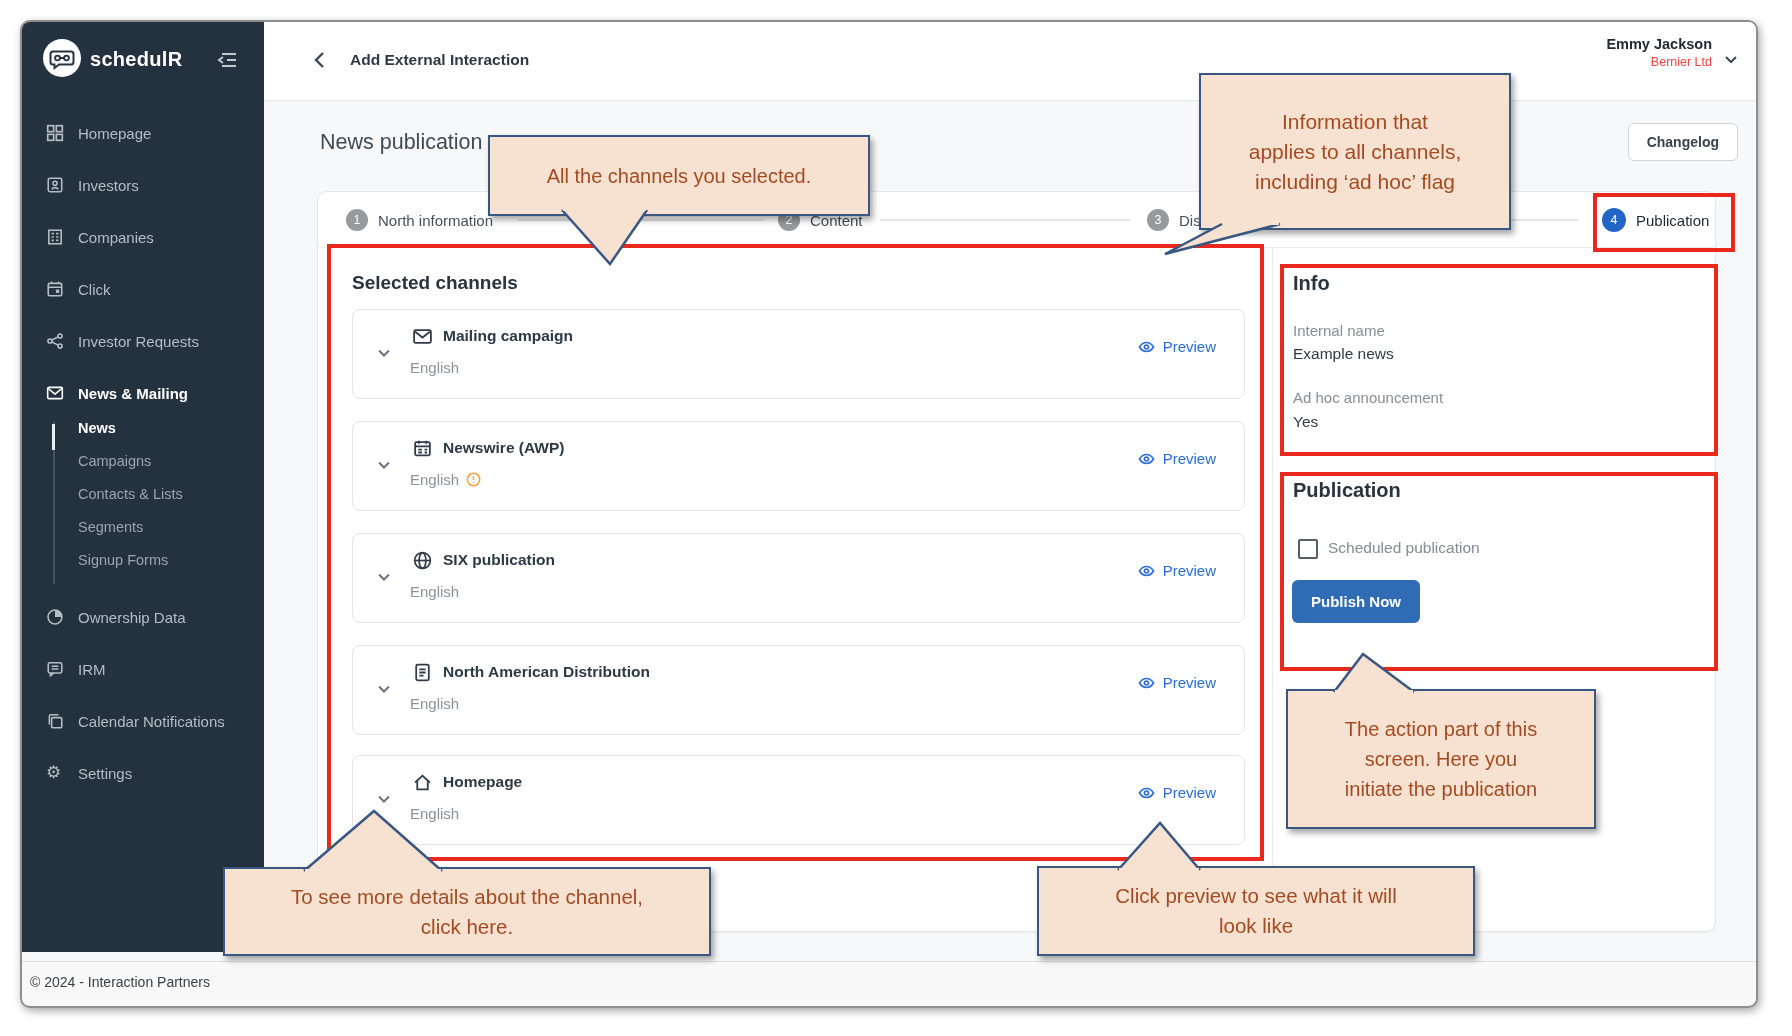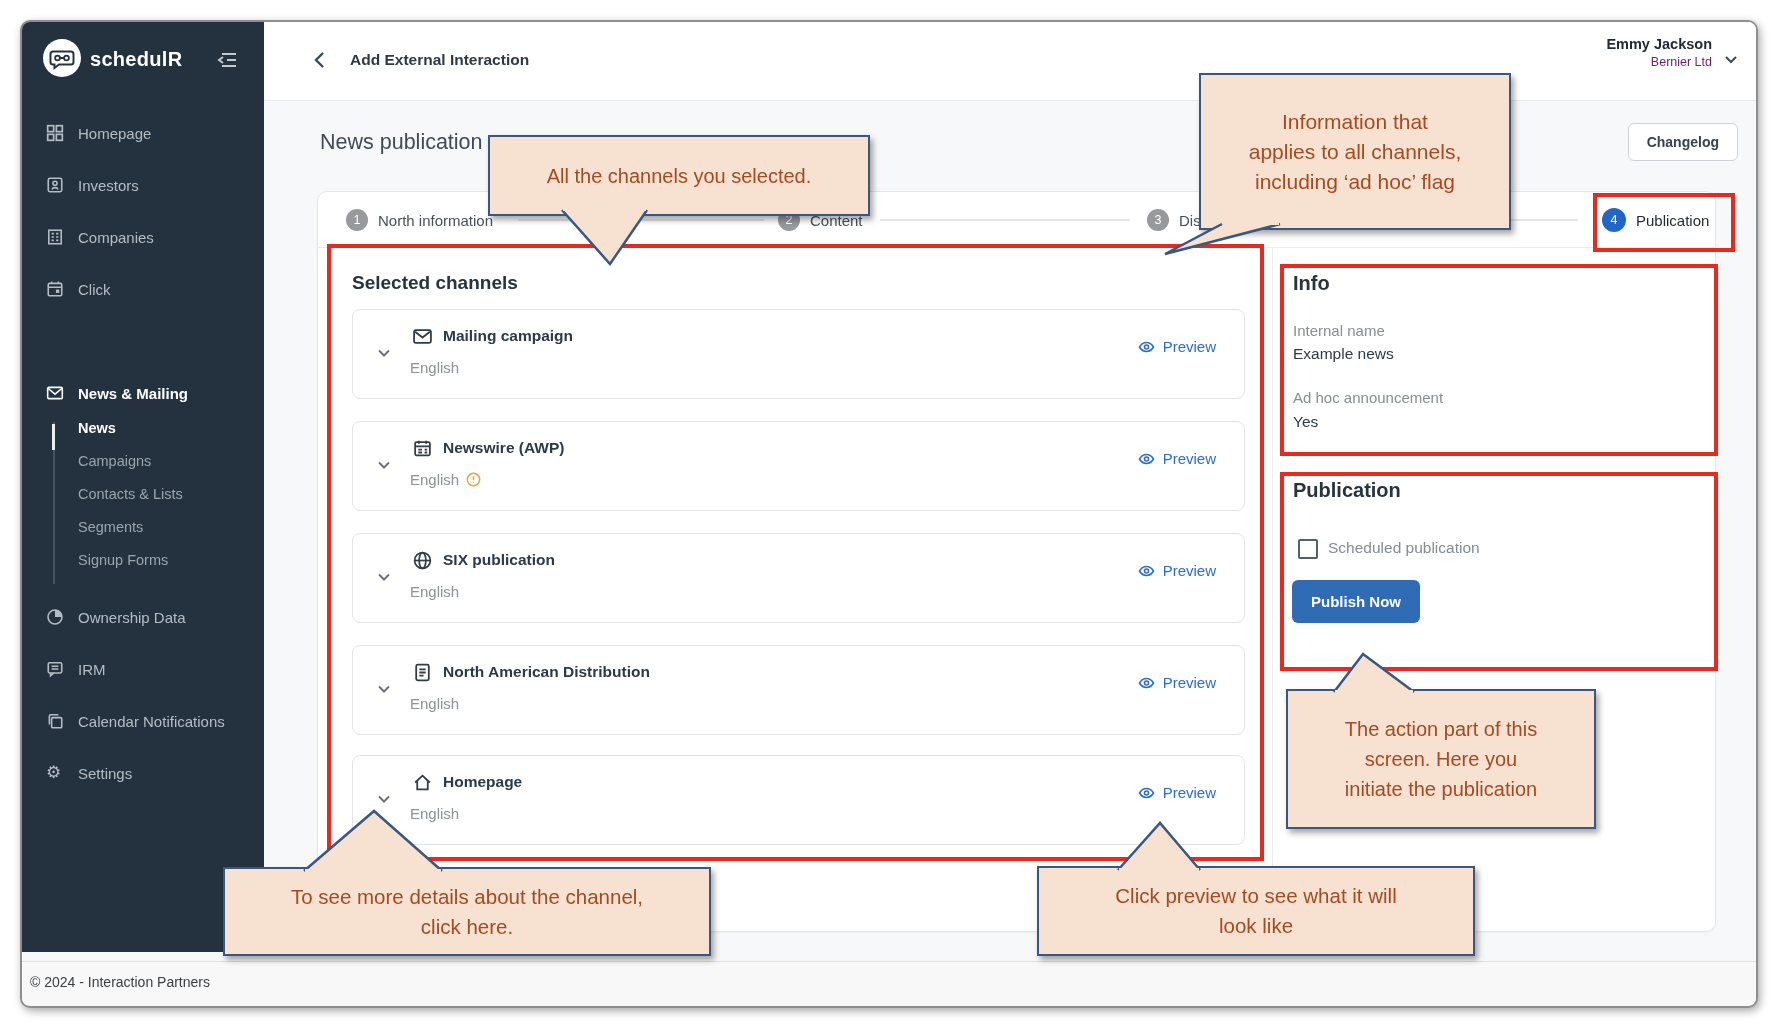--- a/index.html
+++ b/index.html
@@ -20,21 +20,21 @@
   .subind{position:absolute;left:30px;top:402px;width:3px;height:26px;background:#e9eef2;}
   .sub-item{position:absolute;left:56px;width:170px;height:26px;color:#9aa5ad;font-size:14.5px;}
   .sub-item.active{color:#fff;font-weight:700;}
 
   
   .topbar{position:absolute;left:242px;top:0;right:0;height:78px;background:#fff;border-bottom:1px solid #e7e9ea;}
   .back{position:absolute;left:46px;top:26px;width:22px;height:24px;cursor:pointer;}
   .tb-title{position:absolute;left:86px;top:29px;font-size:15.5px;font-weight:700;color:#2d3a45;}
   .user{position:absolute;right:44px;top:14px;text-align:right;cursor:pointer;}
   .user .nm{font-size:14.5px;font-weight:700;color:#222b33;}
-  .user .co{font-size:12.5px;color:#701a75;margin-top:3px;}
+  .user .co{font-size:12.5px;color:#ef4444;margin-top:3px;}
   .user-chevron{position:absolute;right:16px;top:28px;width:18px;height:18px;}
 
   
   .page-title{position:absolute;left:298px;top:108px;font-size:21.5px;font-weight:500;color:#3f4b58;}
   .changelog{position:absolute;right:18px;top:101px;height:38px;padding:0 18px;background:#fff;
     border:1px solid #cdd3d8;border-radius:6px;font-size:14px;font-weight:700;color:#37424c;
     display:flex;align-items:center;cursor:pointer;}
 
   
   .card{position:absolute;left:295px;top:169px;width:1397px;height:739px;background:#fff;
@@ -129,20 +129,29 @@
       <span class="lbl">Companies</span>
     </div>
     <div class="nav-item" style="top:252px">
       <svg class="ic" viewBox="0 0 16 16" fill="none" stroke="#b4bdc4" stroke-width="1.4">
           <rect x="2" y="3" width="12" height="11" rx="1.2"></rect>
           <path d="M2 6.5h12M5 3V1.3M11 3V1.3"></path>
           <rect x="8.8" y="8.5" width="3" height="3" fill="#b4bdc4" stroke="none"></rect>
         </svg>
       <span class="lbl">Click</span>
     </div>
+    <div class="nav-item" style="top:304px">
+      <svg class="ic" viewBox="0 0 16 16" fill="none" stroke="#b4bdc4" stroke-width="1.4">
+          <circle cx="12.5" cy="3.5" r="1.8"></circle>
+          <circle cx="3.5" cy="8" r="1.8"></circle>
+          <circle cx="12.5" cy="12.5" r="1.8"></circle>
+          <path d="M5.2 7.1l5.6-2.8M5.2 8.9l5.6 2.8"></path>
+        </svg>
+      <span class="lbl">Investor Requests</span>
+    </div>
     <div class="nav-item active" style="top:356px">
       <svg class="ic" viewBox="0 0 16 16" fill="none" stroke="#ffffff" stroke-width="1.4">
           <rect x="1.5" y="3" width="13" height="10" rx="1"></rect>
           <path d="M2 4l6 5 6-5"></path>
         </svg>
       <span class="lbl">News &amp; Mailing</span>
     </div>
 
     <div class="subline"></div>
     <div class="subind"></div>

